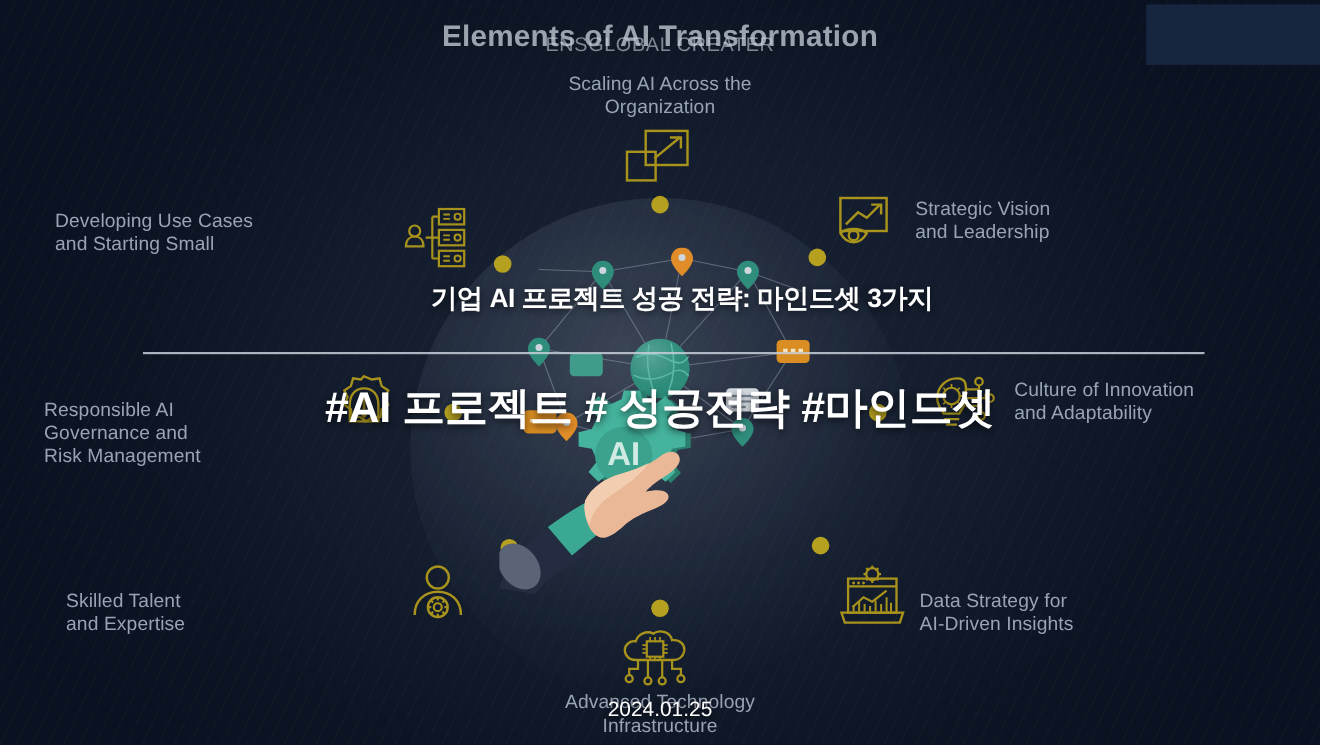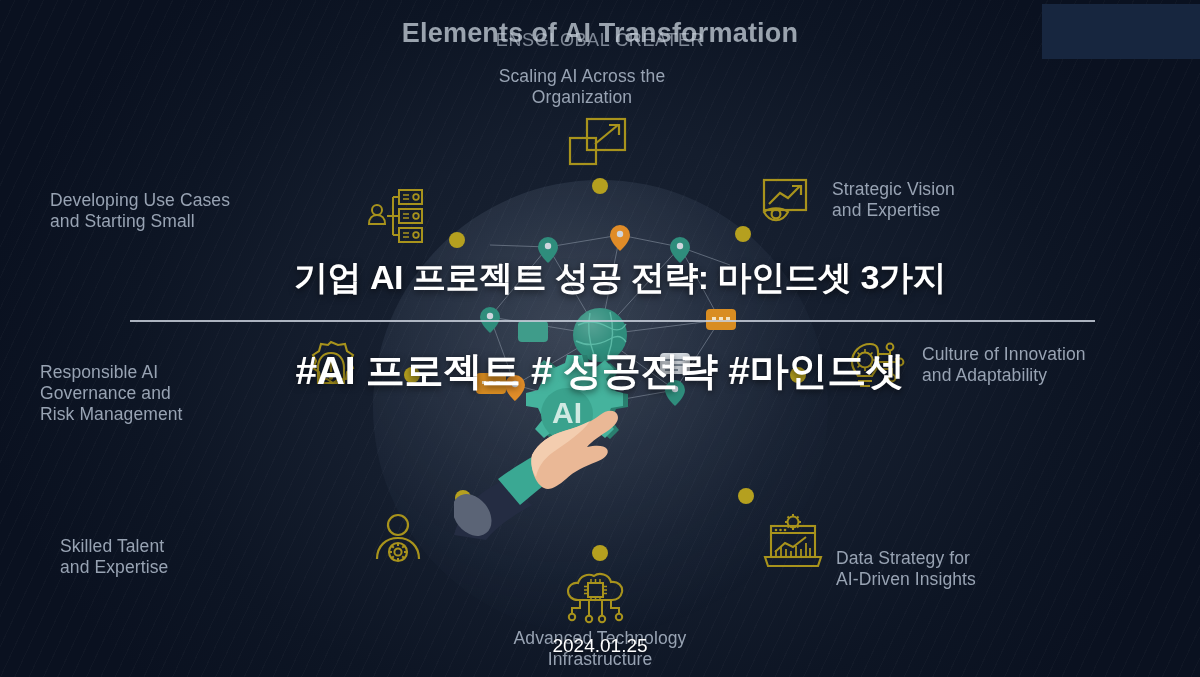--- a/index.html
+++ b/index.html
@@ -53,21 +53,21 @@
   .nl-center{ text-align:center; }
 
   .icon{ position:absolute; }
   .icon svg{ display:block; }
 
   
   .headline{
     position:absolute; left:0; top:255px; width:1200px;
     text-align:center;
     color:#ffffff;
-    font-size:34px;
+    font-size:24px;
     font-weight:700;
     letter-spacing:-0.5px;
     text-shadow:0 2px 7px rgba(0,0,0,0.65);
     padding-left:40px;
   }
   .divider{
     position:absolute; left:130px; top:320px; width:965px; height:1.5px;
     background:#c8cfdb;
     opacity:0.85;
   }
@@ -232,42 +232,42 @@
                C146,81 138,86 133,92
                C142,90 150,90 153,94 C156,99 150,104 142,107
                C132,111 120,116 112,124
                C104,131 96,136 90,133 C82,129 76,116 78,100 Z" fill="#eab896"></path>
       <path d="M78,100 C84,88 96,80 110,76 C120,73 128,70 136,66
                C128,78 112,88 98,98 C90,104 84,112 82,122
                C78,116 76,108 78,100 Z" fill="#f3cdaf"></path>
     </svg>
   </div>
 
-  <div class="node-label nl-center" style="left:432px; top:66px; width:300px;">Scaling AI Across the
+  <div class="node-label nl-center" style="left:450px; top:66px; width:300px;">Scaling AI Across the
 Organization</div>
   <div class="icon" style="left:567px; top:116px;">
     <svg width="62" height="54" viewBox="0 0 62 54">
       <rect x="20" y="3" width="38" height="31" fill="none" stroke="#a8931c" stroke-width="2.2"></rect>
       <rect x="3" y="22" width="26" height="26" fill="none" stroke="#a8931c" stroke-width="2.2"></rect>
       <path d="M28,28 L51,9" stroke="#a8931c" stroke-width="2.2" fill="none"></path>
       <path d="M42,9 L52,9 L52,19" stroke="#a8931c" stroke-width="2.2" fill="none"></path>
     </svg>
   </div>
 
   <div class="icon" style="left:757px; top:176px;">
     <svg width="56" height="54" viewBox="0 0 56 54">
       <rect x="7" y="4" width="42" height="30" fill="none" stroke="#a8931c" stroke-width="2.2"></rect>
       <path d="M12,28 L23,17 L31,22 L43,10" stroke="#a8931c" stroke-width="2.2" fill="none"></path>
       <path d="M35,10 L44,10 L44,19" stroke="#a8931c" stroke-width="2.2" fill="none"></path>
       <path d="M7,36 C13,31 25,31 31,36 C25,47 13,47 7,36 Z" fill="none" stroke="#a8931c" stroke-width="2.2"></path>
       <circle cx="19" cy="38" r="4.4" fill="none" stroke="#a8931c" stroke-width="2.2"></circle>
     </svg>
   </div>
   <div class="node-label nl-right" style="left:832px; top:179px; width:300px;">Strategic Vision
-and Expertise</div>
+and Leadership</div>
 
   <div class="icon" style="left:838px; top:338px;">
     <svg width="72" height="56" viewBox="0 0 72 56">
       <path d="M32,6 C22,6 14,14 14,24 C14,31 18,34 20,38 L34,38 C36,34 40,31 40,24 C40,14 42,6 32,6 Z" fill="none" stroke="#a8931c" stroke-width="2.2"></path>
       <path d="M20,43 L34,43 M22,48 L32,48" stroke="#a8931c" stroke-width="2.2"></path>
       <circle cx="27" cy="22" r="7.5" fill="none" stroke="#a8931c" stroke-width="2"></circle>
       <g stroke="#a8931c" stroke-width="1.6">
         <path d="M27,14.5 L27,11 M27,29.5 L27,33 M19.5,22 L16,22 M34.5,22 L38,22"></path>
         <path d="M22,17 L19.5,14.5 M32,27 L34.5,29.5 M32,17 L34.5,14.5 M22,27 L19.5,29.5"></path>
       </g>
@@ -305,21 +305,21 @@
         <path d="M14,42 L14,36 M19,42 L19,33 M24,42 L24,35 M29,42 L29,37 M34,42 L34,32 M39,42 L39,35 M44,42 L44,29 M48,42 L48,34"></path>
       </g>
       <g fill="none" stroke="#a8931c" stroke-width="2">
         <circle cx="31" cy="8" r="5.5"></circle>
         <path d="M31,0 L31,2.5 M31,13.5 L31,16 M23,8 L25.5,8 M36.5,8 L39,8
                  M25.5,2.5 L27.3,4.3 M34.7,11.7 L36.5,13.5
                  M36.5,2.5 L34.7,4.3 M27.3,11.7 L25.5,13.5"></path>
       </g>
     </svg>
   </div>
-  <div class="node-label nl-right" style="left:836px; top:536px; width:300px;margin-top:12px;">Data Strategy for
+  <div class="node-label nl-right" style="left:836px; top:536px; width:300px;">Data Strategy for
 AI-Driven Insights</div>
 
   <div class="icon" style="left:562px; top:572px;">
     <svg width="72" height="58" viewBox="0 0 72 58">
       <path d="M16,28 C10,28 6,24 6,19 C6,14 11,10 16,11 C18,4 26,1 32,4 C37,0 47,2 49,10
                C56,9 61,14 60,20 C59,25 55,28 50,28 Z" fill="none" stroke="#a8931c" stroke-width="2.1"></path>
       <rect x="26" y="11" width="15" height="14" fill="none" stroke="#a8931c" stroke-width="2"></rect>
       <g stroke="#a8931c" stroke-width="1.5">
         <path d="M29,11 L29,7 M33.5,11 L33.5,7 M38,11 L38,7
                  M29,25 L29,29 M33.5,25 L33.5,29 M38,25 L38,29

